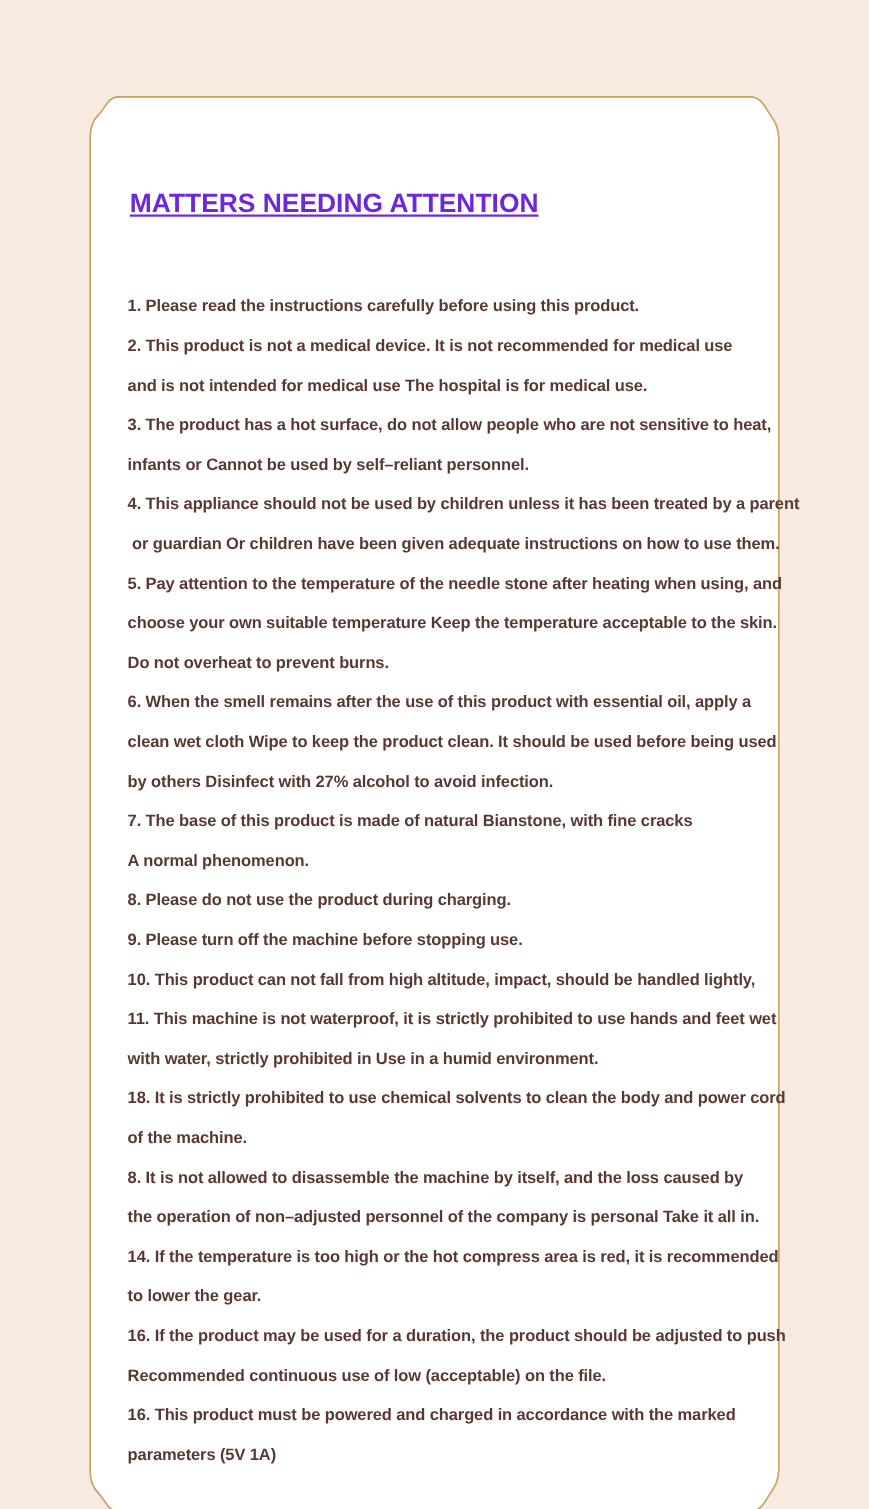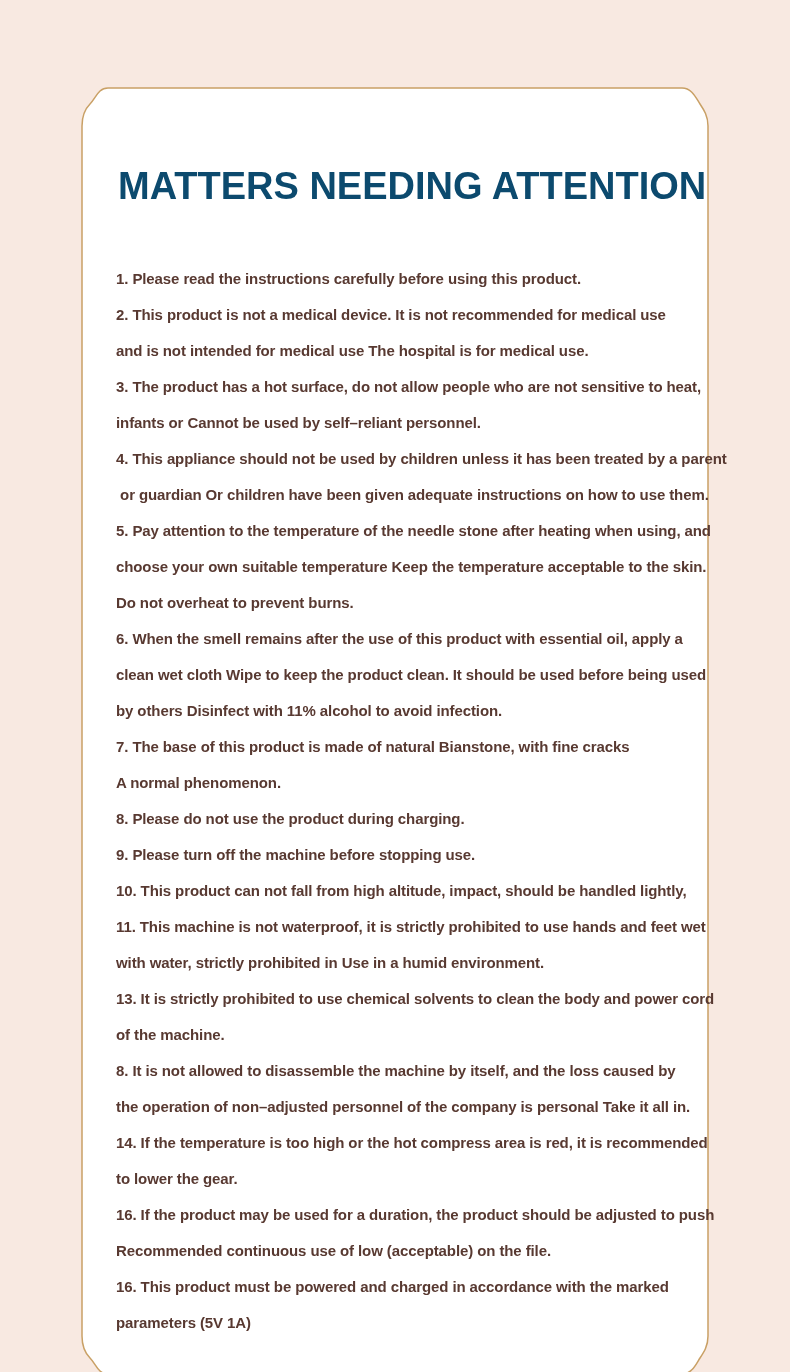--- a/index.html
+++ b/index.html
@@ -19,26 +19,27 @@
     left: 0;
     top: 0;
     width: 790px;
     height: 1372px;
     display: block;
   }
   .title {
     position: absolute;
     left: 118px;
     top: 170px;
-    font-size: 38px;
+    font-size: 24px;
     line-height: 32px;
     font-weight: 700;
     letter-spacing: 0px;
-    color: #0c4a6e;
+    color: #6d28d9;
     white-space: nowrap;
+    text-decoration: underline;
   }
   .notice-lines {
     position: absolute;
     left: 116px;
     top: 261px;
     width: 600px;
     color: #583931;
     font-size: 15px;
     letter-spacing: -0.1px;
   }
@@ -79,29 +80,29 @@
       <div class="notice-line">and is not intended for medical use The hospital is for medical use.</div>
       <div class="notice-line">3. The product has a hot surface, do not allow people who are not sensitive to heat,</div>
       <div class="notice-line">infants or Cannot be used by self–reliant personnel.</div>
       <div class="notice-line">4. This appliance should not be used by children unless it has been treated by a parent</div>
       <div class="notice-line"> or guardian Or children have been given adequate instructions on how to use them.</div>
       <div class="notice-line">5. Pay attention to the temperature of the needle stone after heating when using, and</div>
       <div class="notice-line">choose your own suitable temperature Keep the temperature acceptable to the skin.</div>
       <div class="notice-line">Do not overheat to prevent burns.</div>
       <div class="notice-line">6. When the smell remains after the use of this product with essential oil, apply a</div>
       <div class="notice-line">clean wet cloth Wipe to keep the product clean. It should be used before being used</div>
-      <div class="notice-line">by others Disinfect with 11% alcohol to avoid infection.</div>
+      <div class="notice-line">by others Disinfect with 27% alcohol to avoid infection.</div>
       <div class="notice-line">7. The base of this product is made of natural Bianstone, with fine cracks</div>
       <div class="notice-line">A normal phenomenon.</div>
       <div class="notice-line">8. Please do not use the product during charging.</div>
       <div class="notice-line">9. Please turn off the machine before stopping use.</div>
       <div class="notice-line">10. This product can not fall from high altitude, impact, should be handled lightly,</div>
       <div class="notice-line">11. This machine is not waterproof, it is strictly prohibited to use hands and feet wet</div>
       <div class="notice-line">with water, strictly prohibited in Use in a humid environment.</div>
-      <div class="notice-line">13. It is strictly prohibited to use chemical solvents to clean the body and power cord</div>
+      <div class="notice-line">18. It is strictly prohibited to use chemical solvents to clean the body and power cord</div>
       <div class="notice-line">of the machine.</div>
       <div class="notice-line">8. It is not allowed to disassemble the machine by itself, and the loss caused by</div>
       <div class="notice-line">the operation of non–adjusted personnel of the company is personal Take it all in.</div>
       <div class="notice-line">14. If the temperature is too high or the hot compress area is red, it is recommended</div>
       <div class="notice-line">to lower the gear.</div>
       <div class="notice-line">16. If the product may be used for a duration, the product should be adjusted to push</div>
       <div class="notice-line">Recommended continuous use of low (acceptable) on the file.</div>
       <div class="notice-line">16. This product must be powered and charged in accordance with the marked</div>
       <div class="notice-line">parameters (5V 1A)</div>
     </div>

